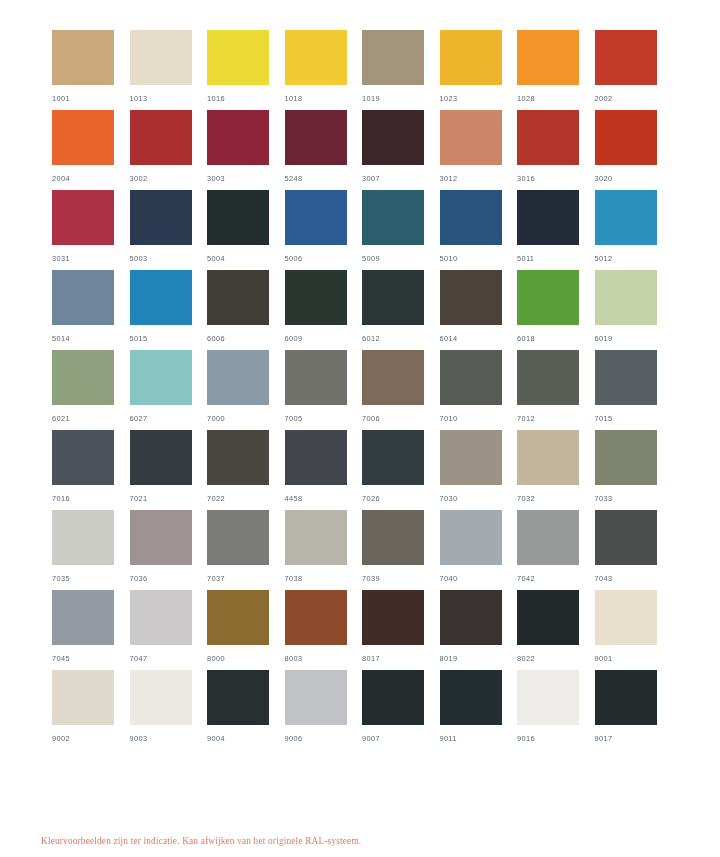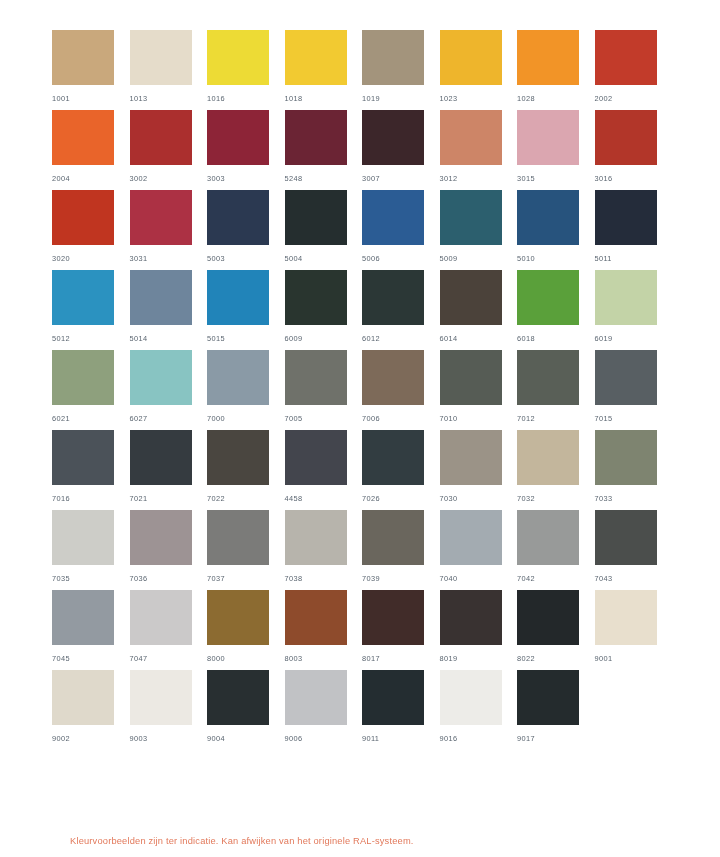--- a/index.html
+++ b/index.html
@@ -56,26 +56,26 @@
     color: #5a6570;
     letter-spacing: 0.35px;
     margin-top: 8.5px;
     display: block;
     line-height: 9px;
     font-family: "Liberation Sans", sans-serif;
   }
 
   #footer-note {
     position: absolute;
-    left: 70px;
+    left: 41px;
     top: 836px;
     font-size: 9.3px;
     letter-spacing: 0.18px;
     color: #e2795b;
-    font-family: Liberation Sans, sans-serif;
+    font-family: Liberation Serif, serif;
     white-space: nowrap;
   }
 </style>
 </head>
 <body>
 
 <div id="page">
 
   <div id="swatch-grid">
       <div class="swatch-cell">
@@ -128,24 +128,20 @@
       </div>
       <div class="swatch-cell">
         <span class="swatch-chip" style="background-color: rgb(60, 38, 42);"></span>
         <span class="swatch-label">3007</span>
       </div>
       <div class="swatch-cell">
         <span class="swatch-chip" style="background-color: rgb(205, 133, 103);"></span>
         <span class="swatch-label">3012</span>
       </div>
       <div class="swatch-cell">
-        <span class="swatch-chip" style="background-color: rgb(219, 166, 176);"></span>
-        <span class="swatch-label">3015</span>
-      </div>
-      <div class="swatch-cell">
         <span class="swatch-chip" style="background-color: rgb(178, 54, 41);"></span>
         <span class="swatch-label">3016</span>
       </div>
       <div class="swatch-cell">
         <span class="swatch-chip" style="background-color: rgb(192, 53, 32);"></span>
         <span class="swatch-label">3020</span>
       </div>
       <div class="swatch-cell">
         <span class="swatch-chip" style="background-color: rgb(172, 49, 68);"></span>
         <span class="swatch-label">3031</span>
@@ -180,20 +176,24 @@
       </div>
       <div class="swatch-cell">
         <span class="swatch-chip" style="background-color: rgb(110, 133, 156);"></span>
         <span class="swatch-label">5014</span>
       </div>
       <div class="swatch-cell">
         <span class="swatch-chip" style="background-color: rgb(33, 132, 185);"></span>
         <span class="swatch-label">5015</span>
       </div>
       <div class="swatch-cell">
+        <span class="swatch-chip" style="background-color: rgb(64, 62, 54);"></span>
+        <span class="swatch-label">6006</span>
+      </div>
+      <div class="swatch-cell">
         <span class="swatch-chip" style="background-color: rgb(41, 53, 47);"></span>
         <span class="swatch-label">6009</span>
       </div>
       <div class="swatch-cell">
         <span class="swatch-chip" style="background-color: rgb(43, 55, 54);"></span>
         <span class="swatch-label">6012</span>
       </div>
       <div class="swatch-cell">
         <span class="swatch-chip" style="background-color: rgb(75, 66, 58);"></span>
         <span class="swatch-label">6014</span>
@@ -342,20 +342,24 @@
         <span class="swatch-chip" style="background-color: rgb(236, 233, 227);"></span>
         <span class="swatch-label">9003</span>
       </div>
       <div class="swatch-cell">
         <span class="swatch-chip" style="background-color: rgb(40, 47, 49);"></span>
         <span class="swatch-label">9004</span>
       </div>
       <div class="swatch-cell">
         <span class="swatch-chip" style="background-color: rgb(193, 194, 197);"></span>
         <span class="swatch-label">9006</span>
+      </div>
+      <div class="swatch-cell">
+        <span class="swatch-chip" style="background-color: rgb(37, 44, 46);"></span>
+        <span class="swatch-label">9007</span>
       </div>
       <div class="swatch-cell">
         <span class="swatch-chip" style="background-color: rgb(36, 45, 49);"></span>
         <span class="swatch-label">9011</span>
       </div>
       <div class="swatch-cell">
         <span class="swatch-chip" style="background-color: rgb(237, 236, 232);"></span>
         <span class="swatch-label">9016</span>
       </div>
       <div class="swatch-cell">

